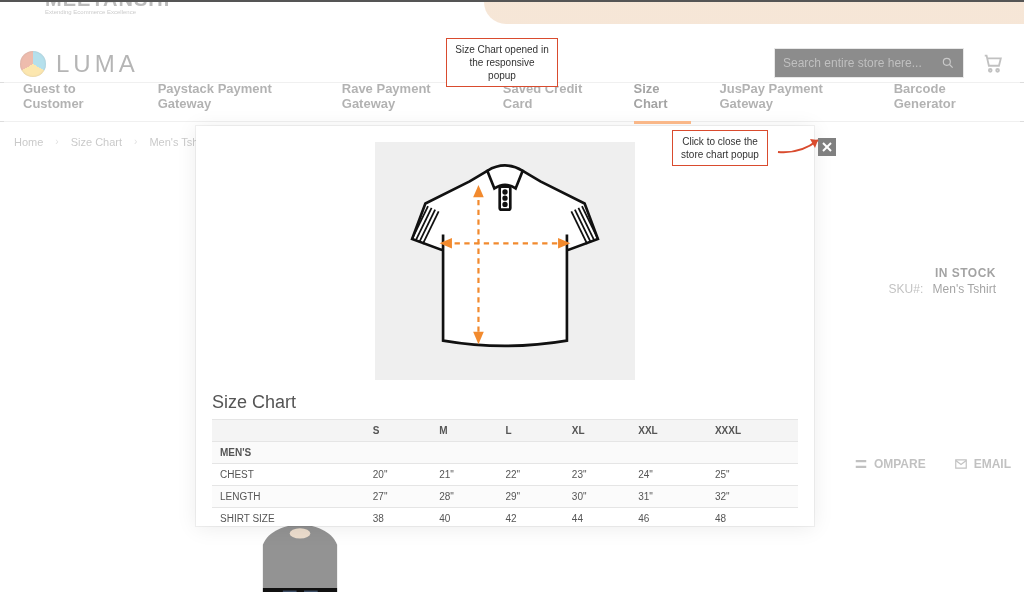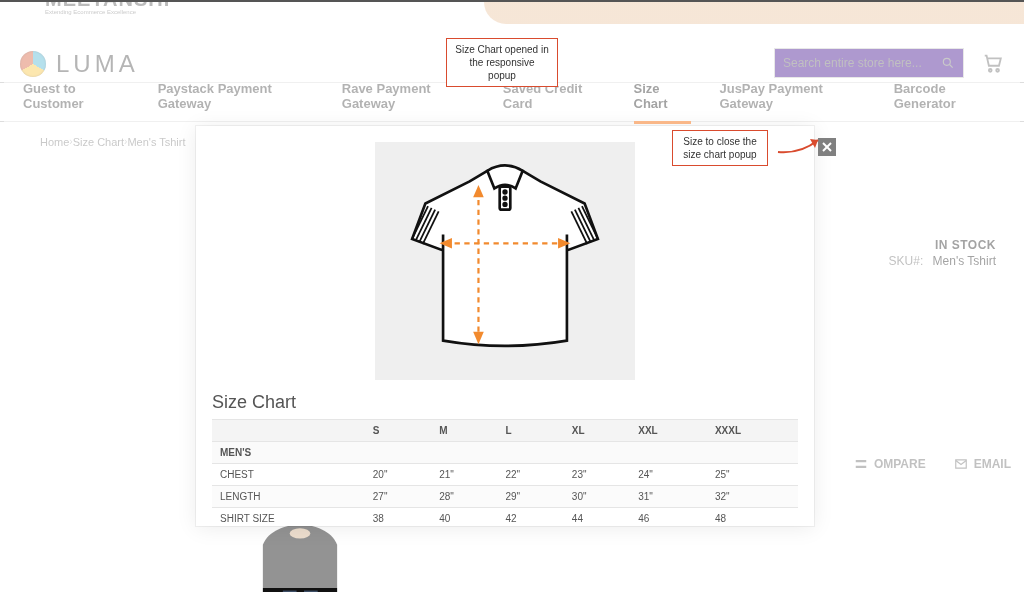--- a/index.html
+++ b/index.html
@@ -65,21 +65,21 @@
 
   .search-wrap {
     margin-left: auto;
     display:flex; align-items:center; gap:18px;
   }
   .search-box {
     width: 190px; height:30px;
     border:1px solid #ccc;
     display:flex; align-items:center;
     padding:0 8px;
-    background:#4c1d95;
+    background:#000000;
   }
   .search-box input {
     flex:1; border:none; outline:none; font-size:12px; color:#888;
     background:transparent;
   }
   .search-icon { width:14px;height:14px; }
   .cart-icon { width:22px; height:22px; }
 
   
   .nav {
@@ -99,30 +99,29 @@
   }
   .nav-item { cursor:pointer; padding:10px 0; }
   .nav-item.active { color:#333; box-shadow: 0 3px 0 #ff6c00; }
 
   
   .breadcrumb {
     position:absolute;
     top: 134px; left: 14px;
     font-size:11px;
     color:#888;
-    display:flex; align-items:flex-start;
+    display:flex; gap:12px; align-items:flex-start;
     z-index:2;
-    margin-left:26px;
   }
   .crumb-sep { color:#bbb; font-size:10px; }
 
   
   .stock-info {
     position:absolute;
-    right: 28px; top: 236px;
+    right: 28px; top: 264px;
     text-align:right;
     font-size: 12px;
     z-index:2;
   }
   .stock-info .status { font-weight:700; color:#333; letter-spacing:0.5px; }
   .stock-info .sku { color:#777; margin-top:2px; }
   .stock-info .sku strong { color:#333; font-weight:400; margin-left:6px;}
 
   
   .actions {
@@ -395,19 +394,19 @@
         <td>42</td>
         <td>44</td>
         <td>46</td>
         <td>48</td>
       </tr>
     </tbody>
   </table>
 </div>
 
 <div class="annot a1">Size Chart opened in the responsive popup</div>
-<div class="annot a2">Size to close the size chart popup</div>
+<div class="annot a2">Click to close the store chart popup</div>
 <div class="arrow-annot">
   <svg viewBox="0 0 50 24">
     <path d="M2 20 Q 25 22 42 8" fill="none" stroke="#d94b2e" stroke-width="2"></path>
     <polygon points="42,8 34,7 39,16" fill="#d94b2e"></polygon>
   </svg>
 </div>
 
 </body></html>

